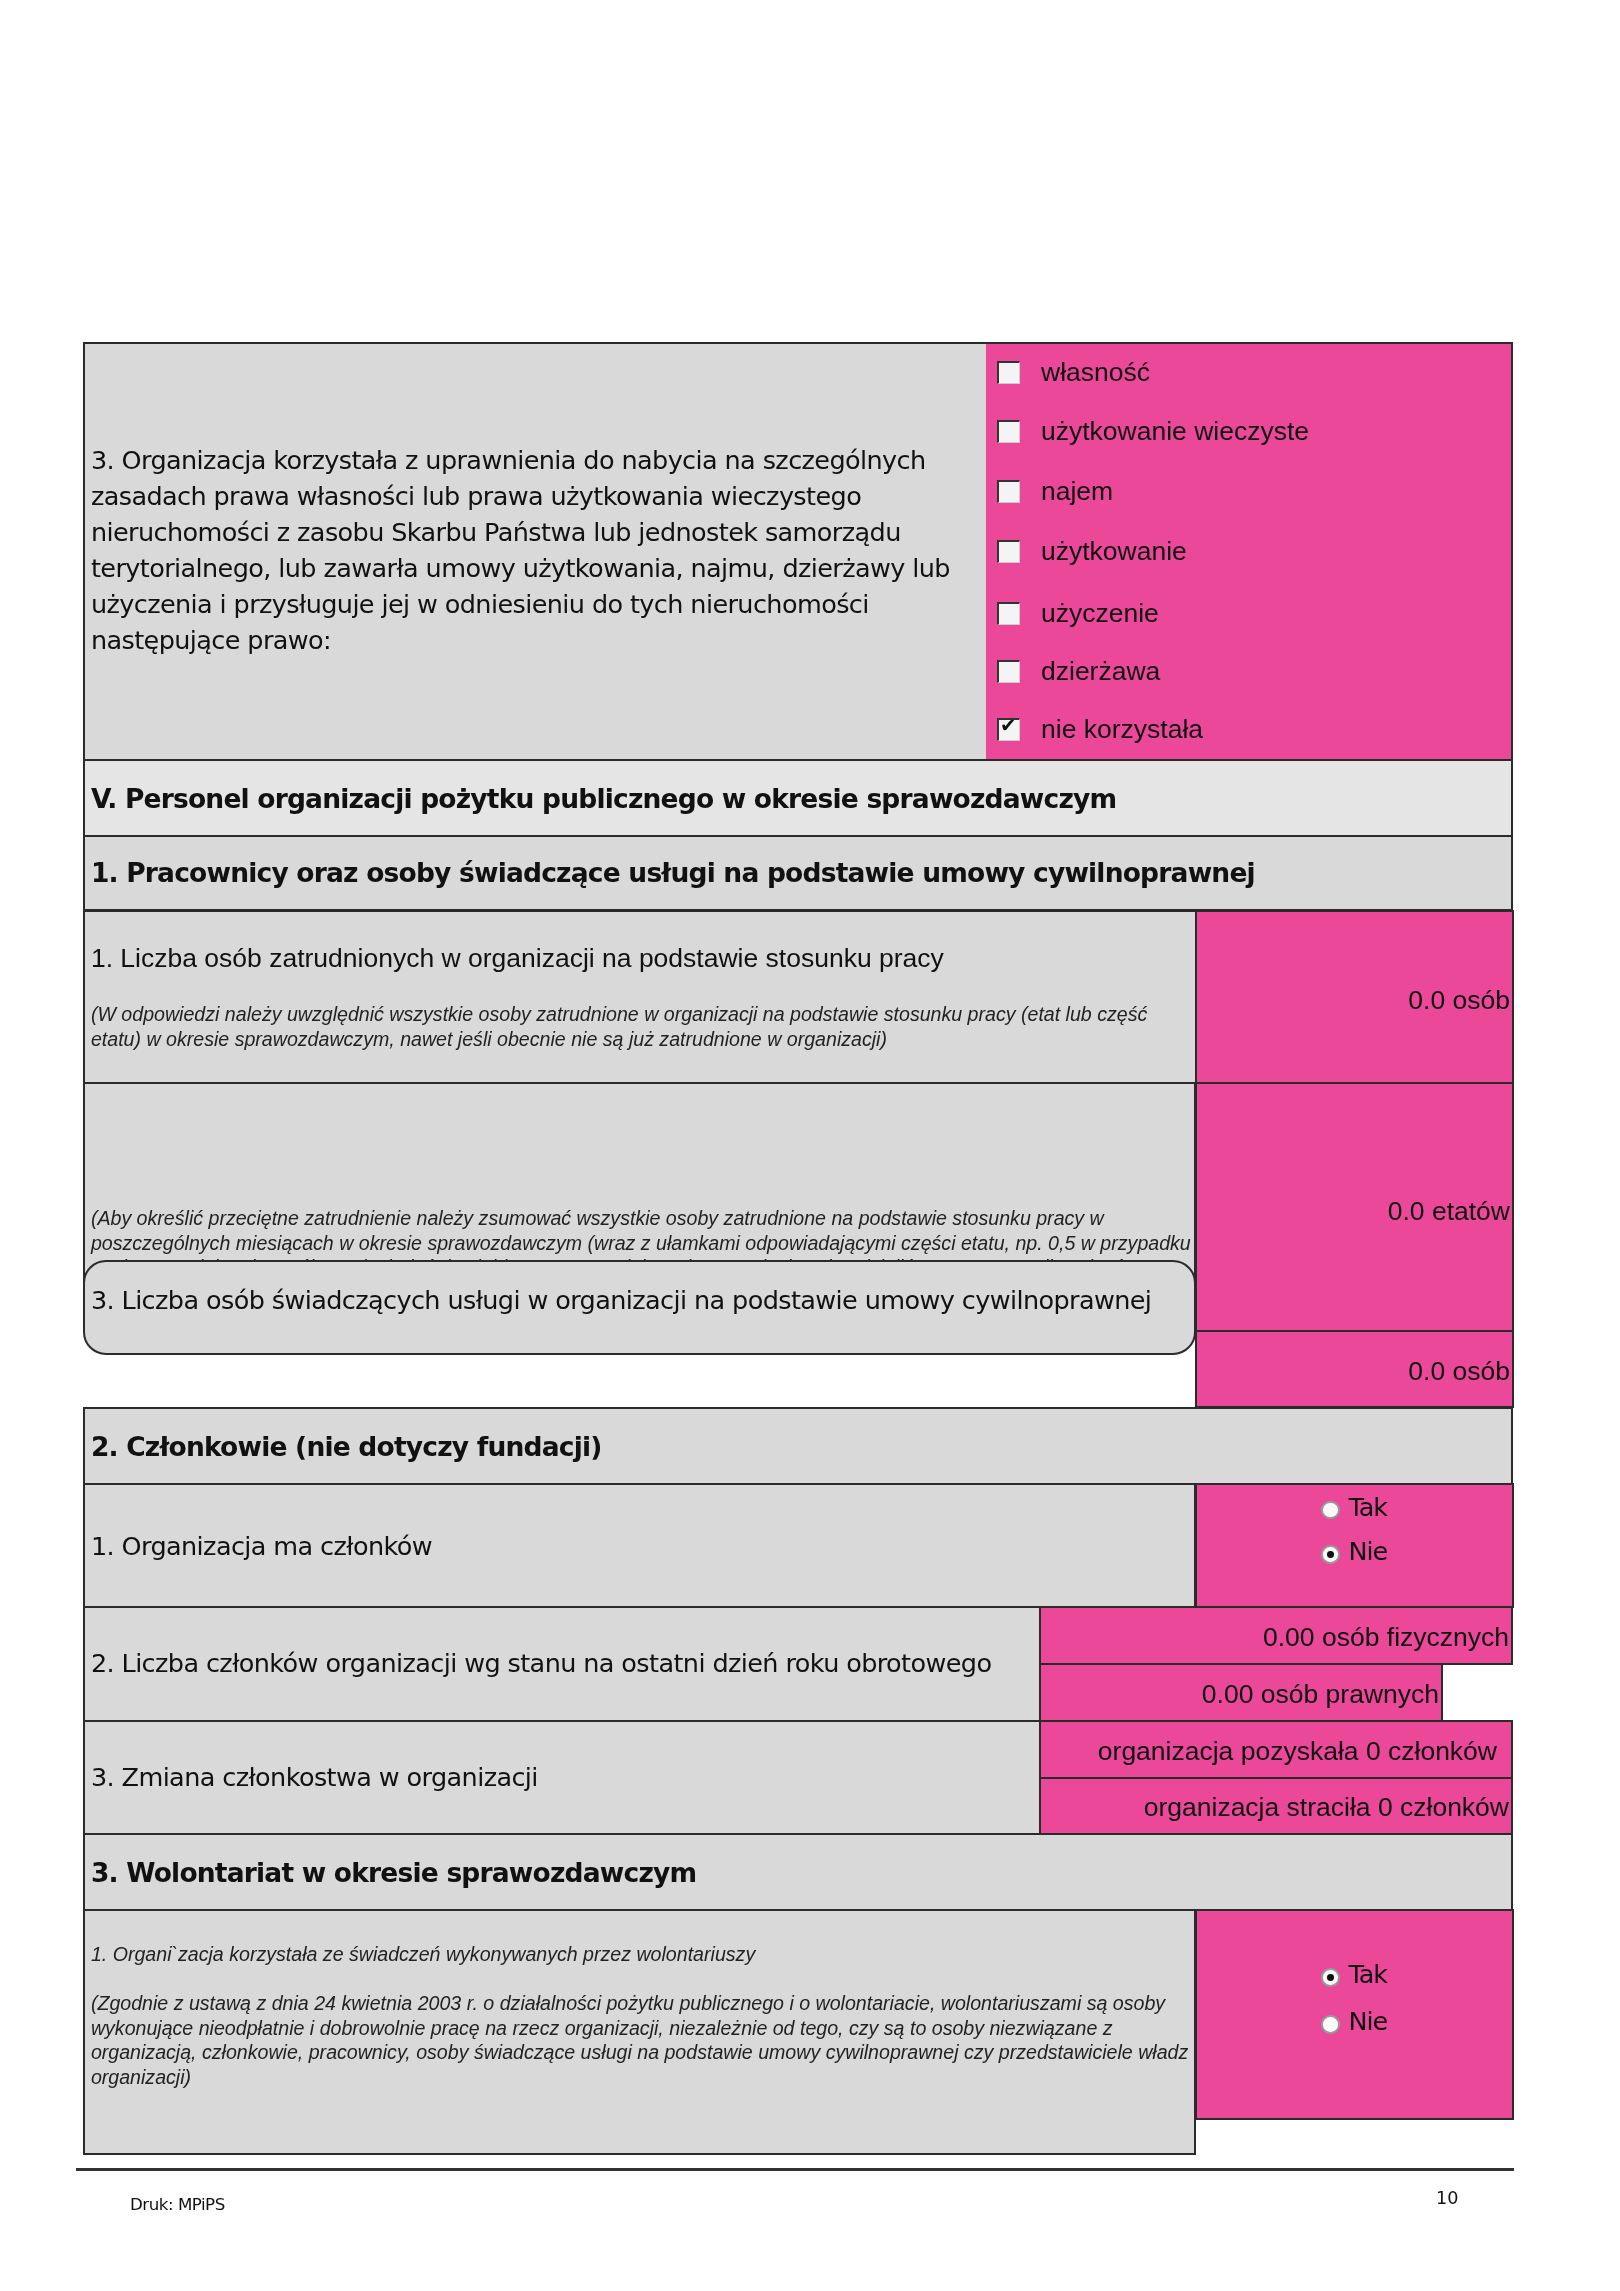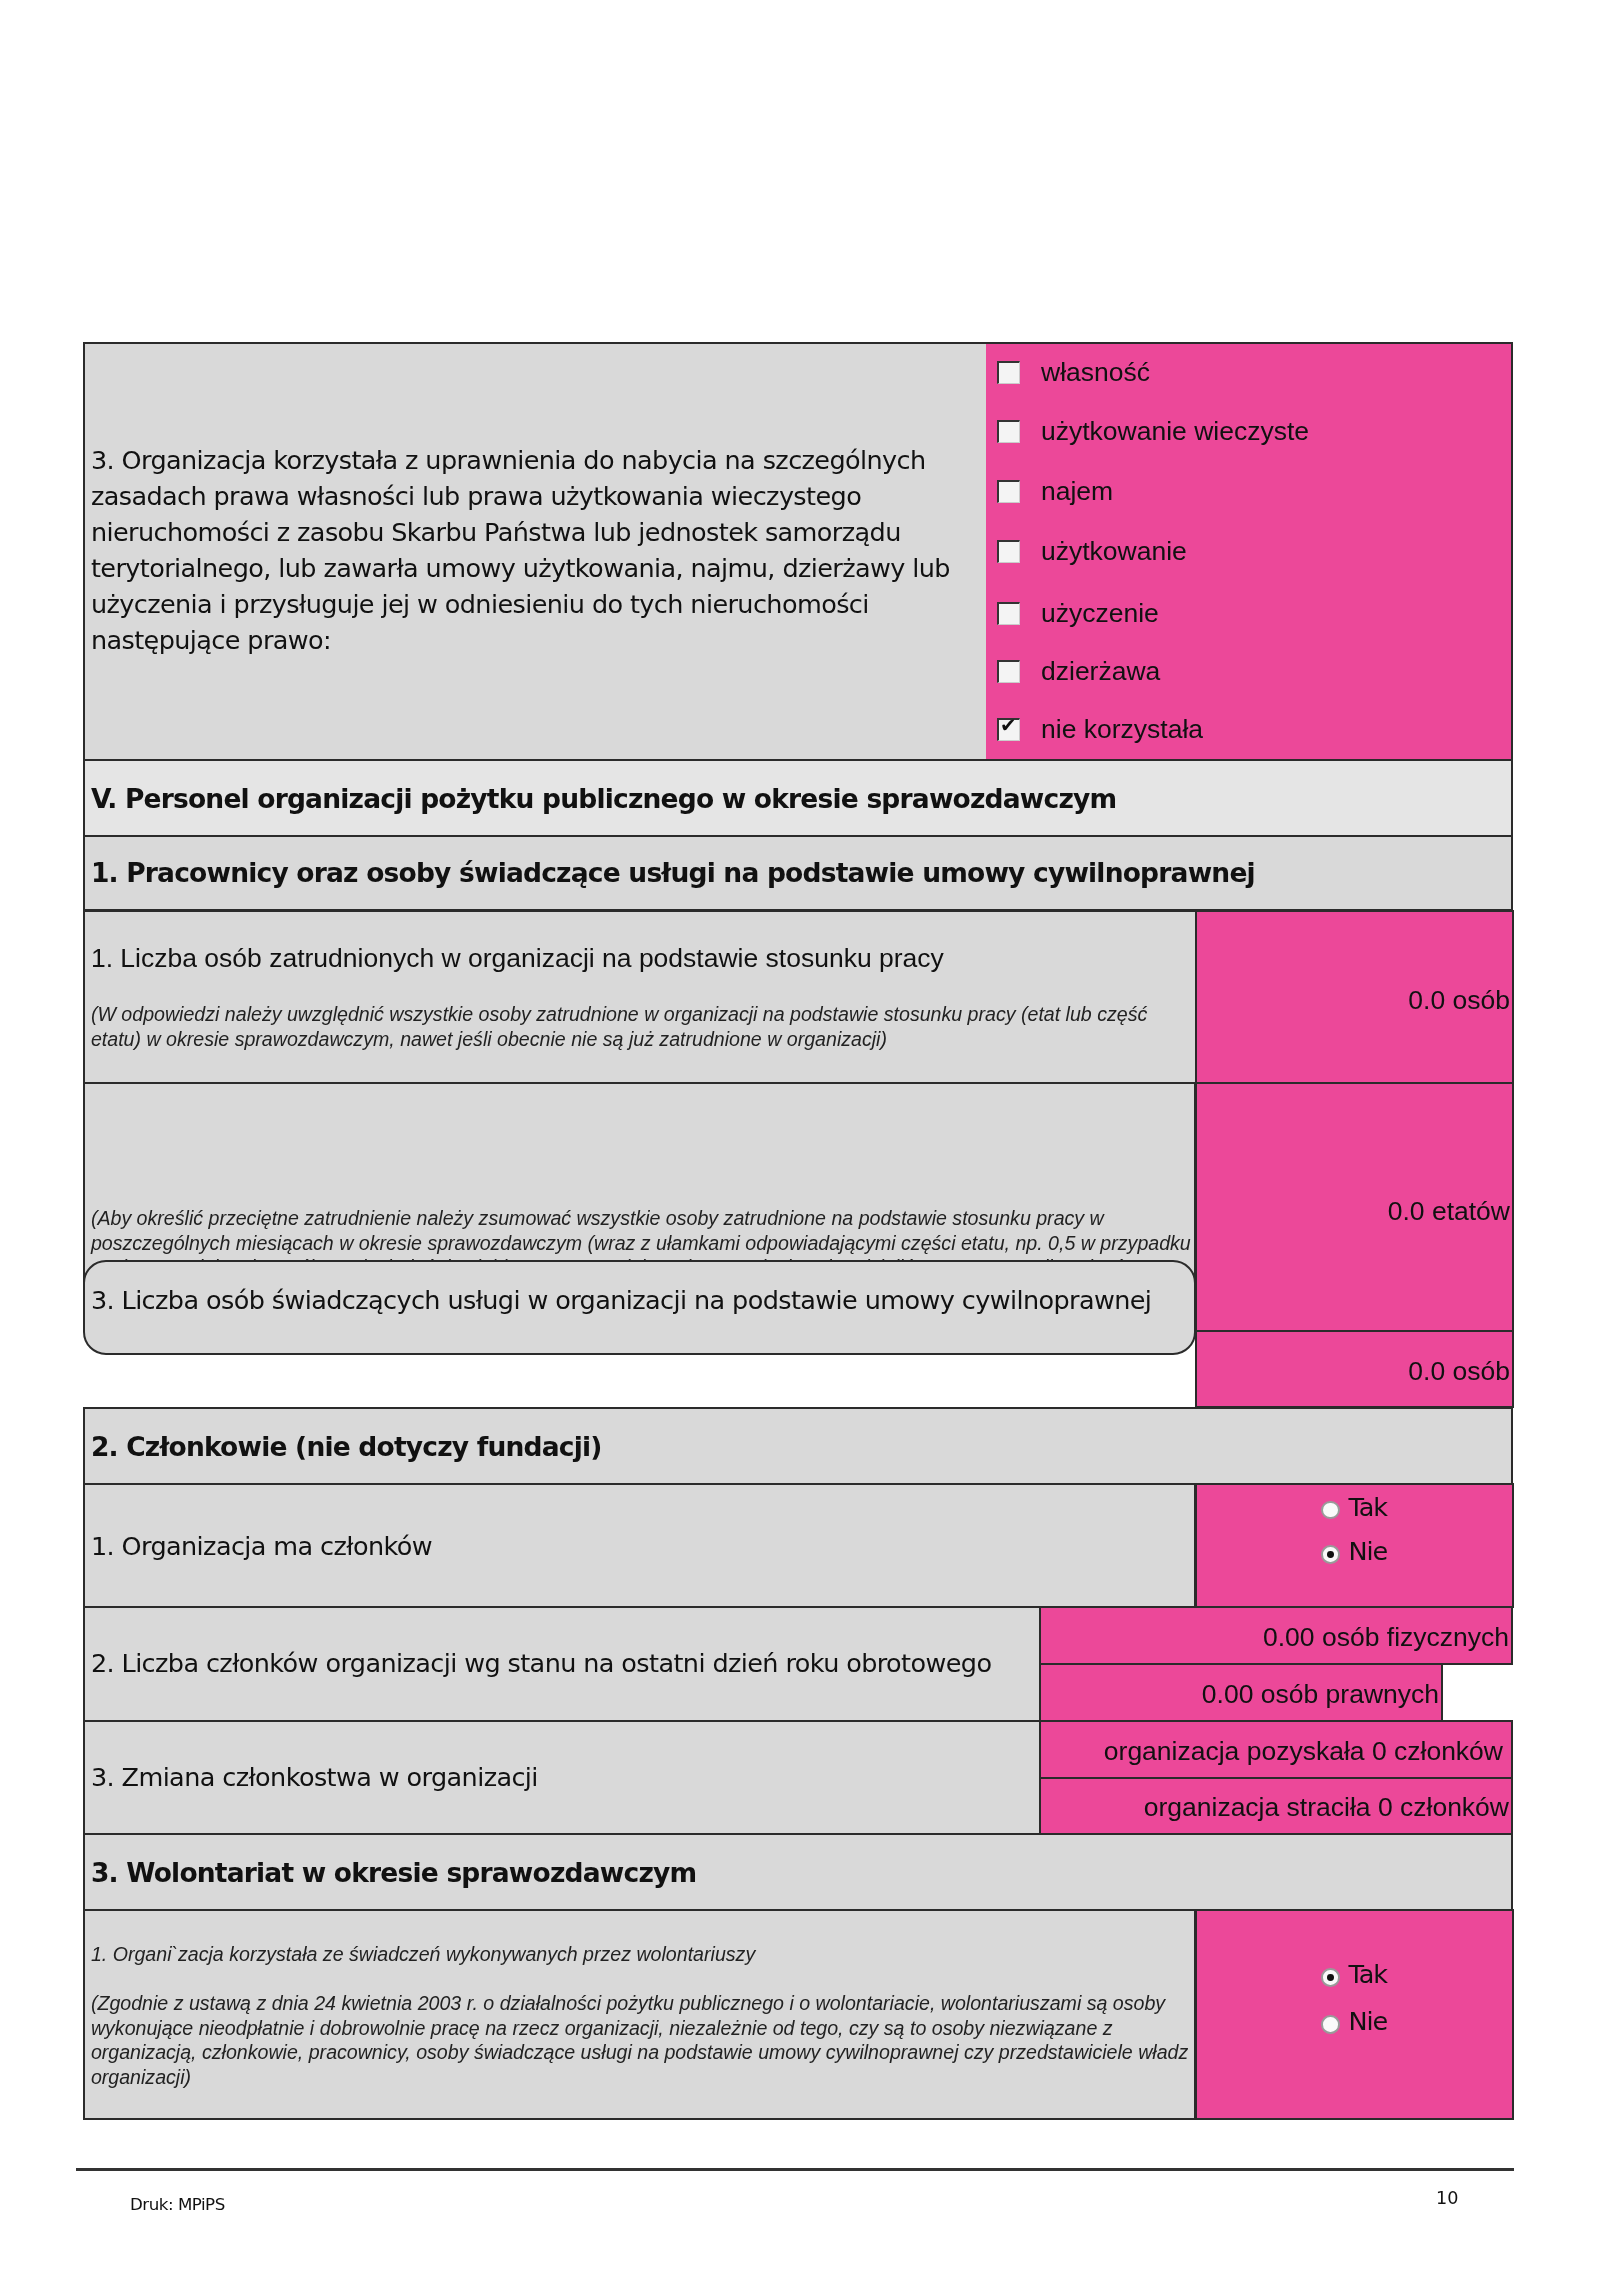--- a/index.html
+++ b/index.html
@@ -115,31 +115,31 @@
   <div class="val" style="position:absolute; right:2px; top:13.7px; white-space:nowrap;">0.00 osób fizycznych</div>
 </div>
 <div class="cell white" style="left:1039px; top:1663px; width:404px; height:59px;">
   <div class="val" style="position:absolute; right:2px; top:13.7px; white-space:nowrap;">0.00 osób prawnych</div>
 </div>
 
 <div class="cell grey" style="left:83px; top:1720px; width:958px; height:115px;">
   <div class="q" style="position:absolute; left:5.9px; top:37px; white-space:nowrap;">3. Zmiana członkostwa w organizacji</div>
 </div>
 <div class="cell white" style="left:1039px; top:1720px; width:474px; height:59px;">
-  <div class="val" style="position:absolute; right:8px; top:13.7px; white-space:nowrap;margin-left:27px;">organizacja pozyskała 0 członków</div>
+  <div class="val" style="position:absolute; right:14px; top:13.7px; white-space:nowrap;margin-left:27px;">organizacja pozyskała 0 członków</div>
 </div>
 <div class="cell white" style="left:1039px; top:1777px; width:474px; height:58px;">
   <div class="val" style="position:absolute; right:2px; top:12.7px; white-space:nowrap;">organizacja straciła 0 członków</div>
 </div>
 
 <div class="cell grey" style="left:83px; top:1833px; width:1430px; height:78px;">
   <div class="hdr" style="position:absolute; left:5.9px; top:21.6px; white-space:nowrap;">3. Wolontariat w okresie sprawozdawczym</div>
 </div>
 
-<div class="cell grey" style="left:83px; top:1909px; width:1113px; height:211px; overflow:hidden;padding-left:28px;">
+<div class="cell grey" style="left:83px; top:1909px; width:1113px; height:246px; overflow:hidden;padding-left:28px;">
   <div class="note" style="position:absolute; left:5.9px; top:31px; white-space:nowrap;">1. Organi`zacja korzystała ze świadczeń wykonywanych przez wolontariuszy</div>
   <div class="note" style="position:absolute; left:5.9px; top:80px; width:1113px;">(Zgodnie z ustawą z dnia 24 kwietnia 2003 r. o działalności pożytku publicznego i o wolontariacie, wolontariuszami są osoby wykonujące nieodpłatnie i dobrowolnie pracę na rzecz organizacji, niezależnie od tego, czy są to osoby niezwiązane z organizacją, członkowie, pracownicy, osoby świadczące usługi na podstawie umowy cywilnoprawnej czy przedstawiciele władz organizacji)</div>
 </div>
 <div class="cell white" style="left:1195px; top:1909px; width:319px; height:211px;">
   <div style="position:absolute; left:124px; top:57px;">
     <span class="radio on" style="left:0; top:0;"></span>
     <span class="radio-label">Tak</span>
   </div>
   <div style="position:absolute; left:124px; top:104px;">
     <span class="radio" style="left:0; top:0;"></span>

